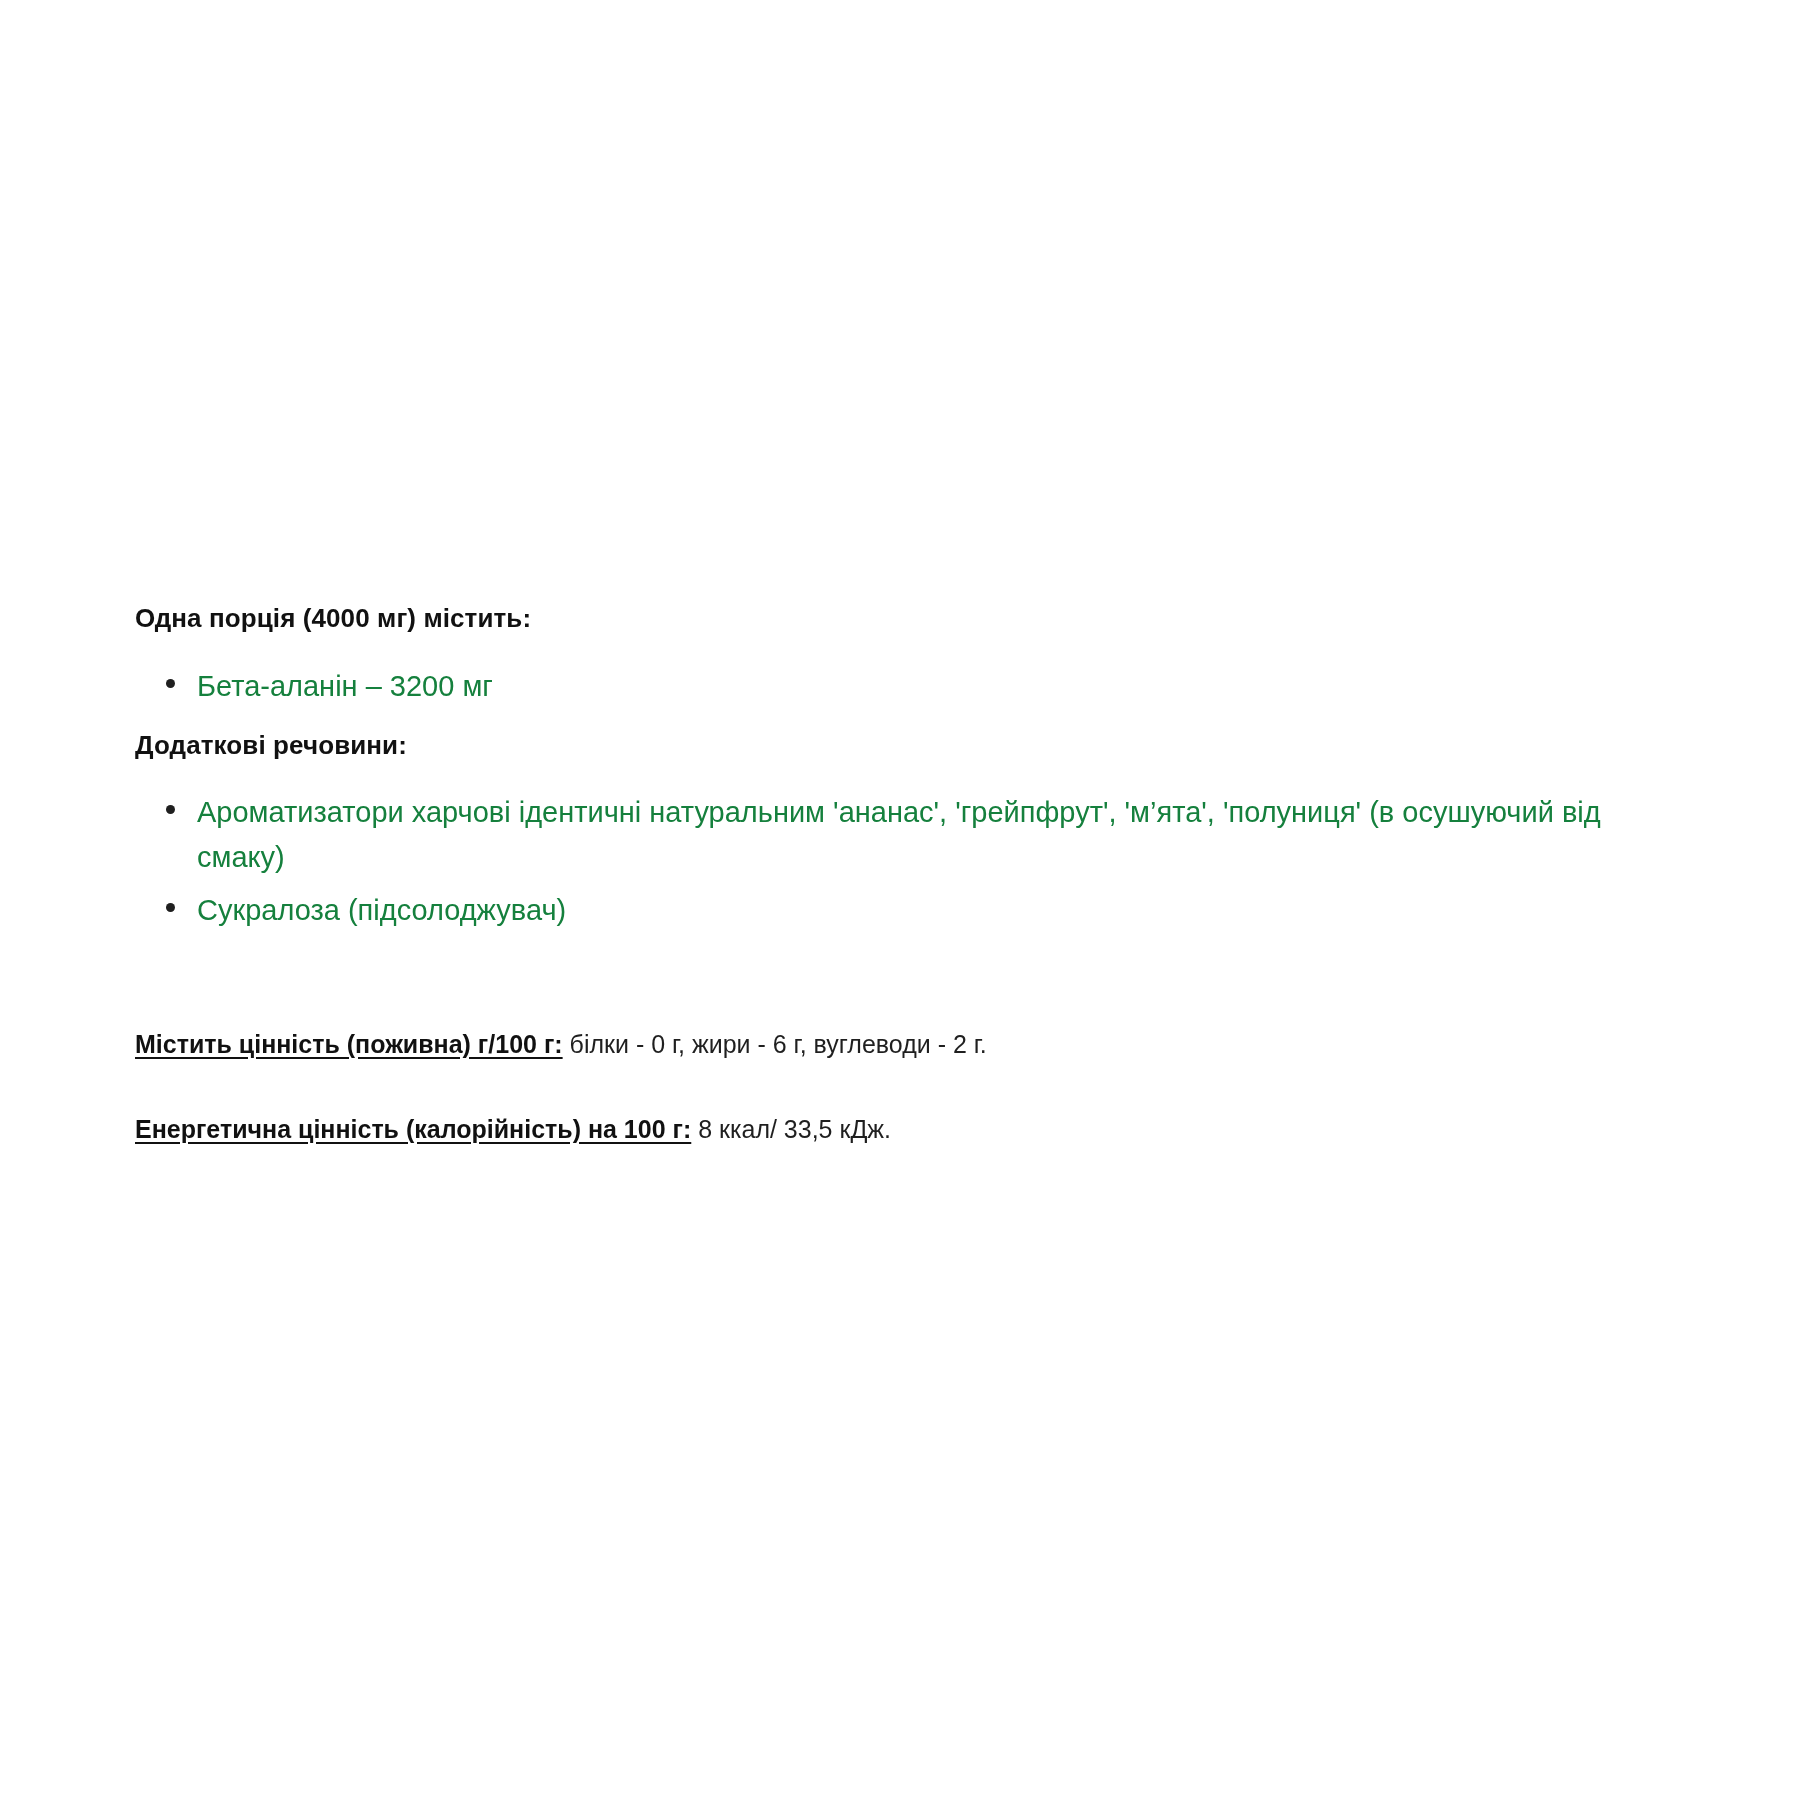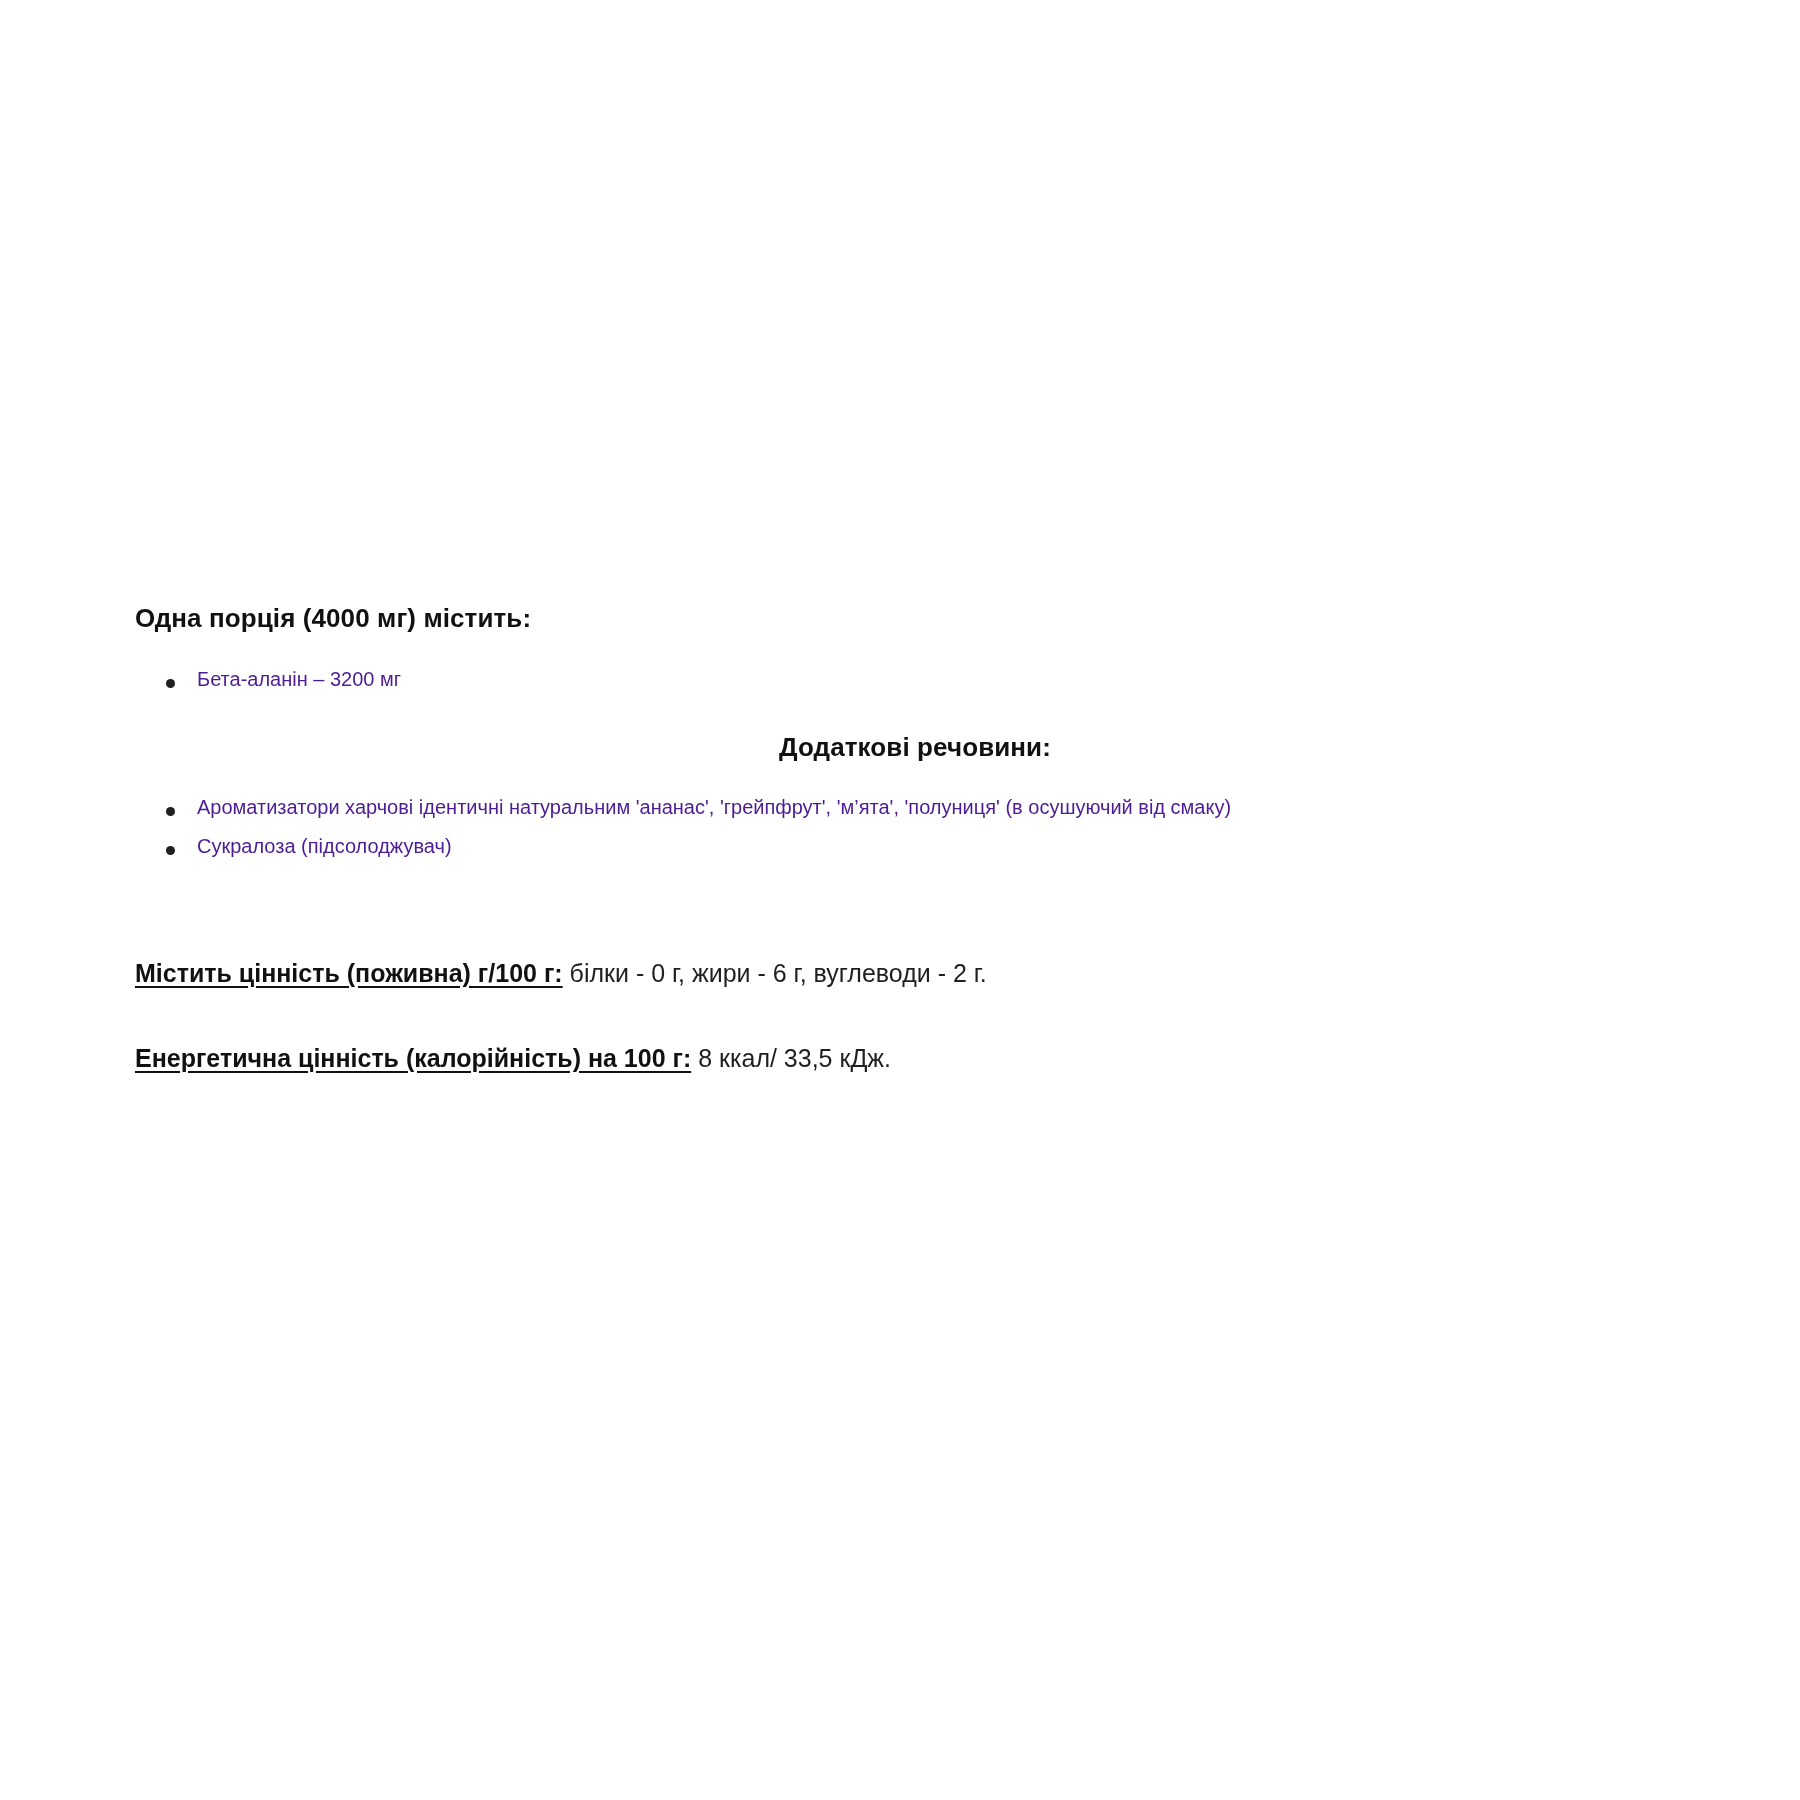--- a/index.html
+++ b/index.html
@@ -32,35 +32,34 @@
   .heading {
     font-size: 26px;
     font-weight: bold;
     color: #111111;
     line-height: 1.45;
     margin: 0 0 26px 0;
     letter-spacing: 0.1px;
   }
 
   .heading.second {
-    margin-top: 34px;
-    text-align: center;
+    margin-top: 18px;
   }
 
   ul.list {
     list-style: none;
     margin: 0 0 0 0;
     padding: 0;
   }
 
   ul.list li {
     position: relative;
-    font-size: 20px;
+    font-size: 29px;
     line-height: 1.55;
-    color: #4c1d95;
+    color: #15803d;
     padding-left: 62px;
     margin-bottom: 8px;
   }
 
   ul.list li::before {
     content: "";
     position: absolute;
     left: 31px;
     top: 15px;
     width: 9px;

